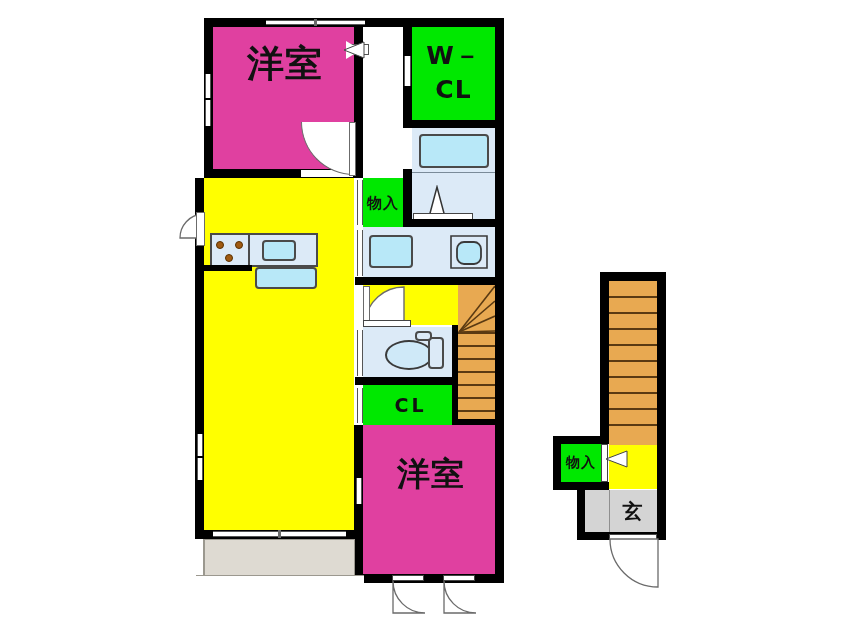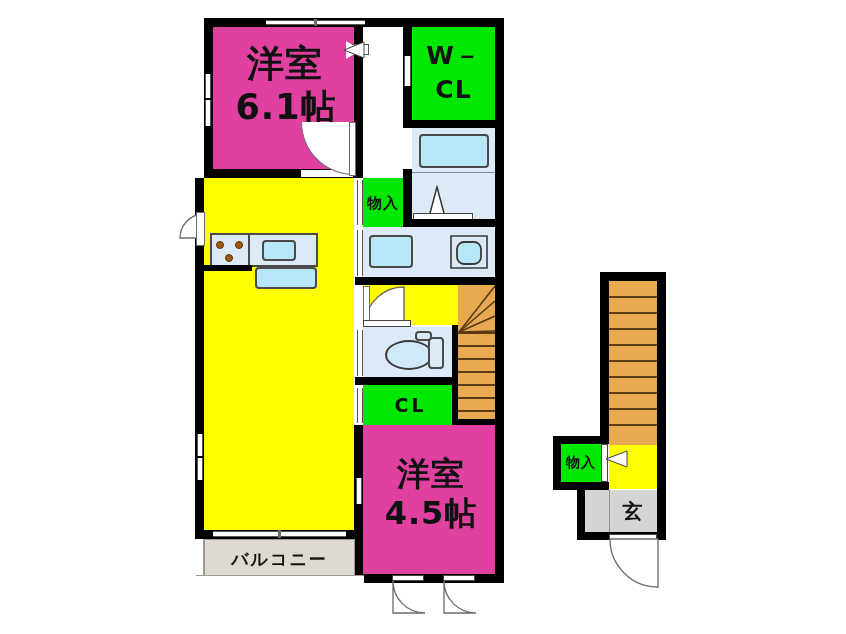--- a/index.html
+++ b/index.html
@@ -54,21 +54,20 @@
   <div class="abs wall" style="left:204px;top:18px;width:9px;height:160px;"></div>
 
   <div class="abs wall" style="left:195px;top:178px;width:9px;height:352px;"></div>
 
   <div class="abs wall" style="left:495px;top:18px;width:9px;height:565px;"></div>
 
   <div class="abs wall" style="left:355px;top:574px;width:149px;height:9px;"></div>
 
   <div class="abs room c-pink" style="left:213px;top:27px;width:141px;height:151px;"></div>
   <div class="lbl" style="left:225px;top:40px;width:120px;height:48px;font-size:37px;">洋室</div>
-  <div class="lbl" style="left:222px;top:85px;width:128px;height:44px;font-size:35px;">6.1帖</div>
 
   <div class="abs wall" style="left:354px;top:18px;width:9px;height:160px;"></div>
 
   <div class="abs wall" style="left:204px;top:169px;width:159px;height:9px;"></div>
 
   <div class="abs window" style="left:266px;top:20px;width:99px;height:5px;"></div>
   <div class="win-bar" style="left:314px;top:19px;width:3px;height:7px;"></div>
 
   <div class="abs window v" style="left:205px;top:74px;width:6px;height:24px;"></div>
   <div class="abs window v" style="left:205px;top:100px;width:6px;height:26px;"></div>
@@ -174,36 +173,34 @@
   <div class="stair-line" style="left:458px;top:358px;width:37px;"></div>
   <div class="stair-line" style="left:458px;top:371px;width:37px;"></div>
   <div class="stair-line" style="left:458px;top:384px;width:37px;"></div>
   <div class="stair-line" style="left:458px;top:397px;width:37px;"></div>
   <div class="stair-line" style="left:458px;top:410px;width:37px;"></div>
   <div class="abs wall" style="left:452px;top:325px;width:6px;height:100px;"></div>
   <div class="abs wall" style="left:452px;top:419px;width:52px;height:8px;"></div>
 
   <div class="abs room c-pink" style="left:363px;top:425px;width:132px;height:149px;"></div>
   <div class="lbl" style="left:372px;top:452px;width:118px;height:44px;font-size:33px;">洋室</div>
-  <div class="lbl" style="left:368px;top:493px;width:126px;height:42px;font-size:32px;">4.5帖</div>
   <div class="abs wall" style="left:354px;top:425px;width:9px;height:158px;"></div>
   <div class="abs window v" style="left:356px;top:478px;width:6px;height:26px;"></div>
 
   <div class="abs c-white thin" style="left:392px;top:575px;width:32px;height:6px;"></div>
   <svg class="abs" style="left:392px;top:580px;width:34px;height:34px;" viewBox="0 0 34 34">
     <path d="M1 1 A32 32 0 0 0 33 33 L1 33 Z" fill="#ffffff" stroke="#6b6b6b" stroke-width="1.3"></path>
   </svg>
   <div class="abs c-white thin" style="left:443px;top:575px;width:32px;height:6px;"></div>
   <svg class="abs" style="left:443px;top:580px;width:34px;height:34px;" viewBox="0 0 34 34">
     <path d="M1 1 A32 32 0 0 0 33 33 L1 33 Z" fill="#ffffff" stroke="#6b6b6b" stroke-width="1.3"></path>
   </svg>
 
   <div class="abs wall" style="left:195px;top:530px;width:168px;height:9px;"></div>
   <div class="abs c-balcony" style="left:204px;top:539px;width:151px;height:40px;border:1px solid #9b988f;"></div>
-  <div class="lbl" style="left:204px;top:543px;width:151px;height:32px;font-size:17px;letter-spacing:2px;">バルコニー</div>
   <div class="abs" style="left:196px;top:539px;width:8px;height:44px;background:#ffffff;border-right:1px solid #9b988f;"></div>
   <div class="abs" style="left:196px;top:575px;width:168px;height:8px;background:#ffffff;border-top:1px solid #9b988f;"></div>
 
   <div class="abs window" style="left:213px;top:531px;width:133px;height:6px;"></div>
   <div class="win-bar" style="left:278px;top:530px;width:3px;height:8px;"></div>
 
   <div class="abs wall" style="left:600px;top:272px;width:66px;height:9px;"></div>
   <div class="abs wall" style="left:600px;top:272px;width:9px;height:170px;"></div>
   <div class="abs wall" style="left:657px;top:272px;width:9px;height:268px;"></div>
 

